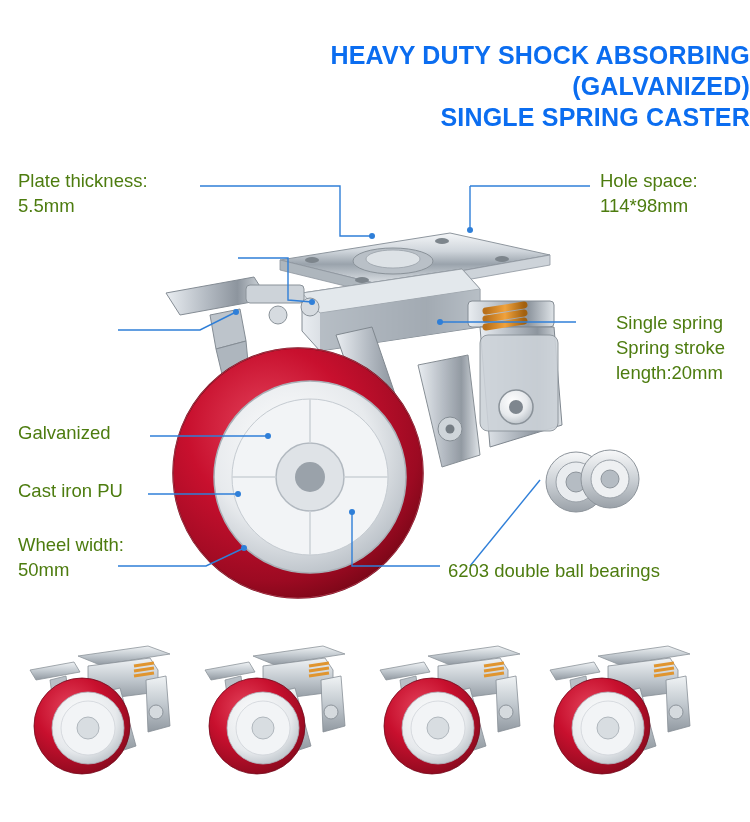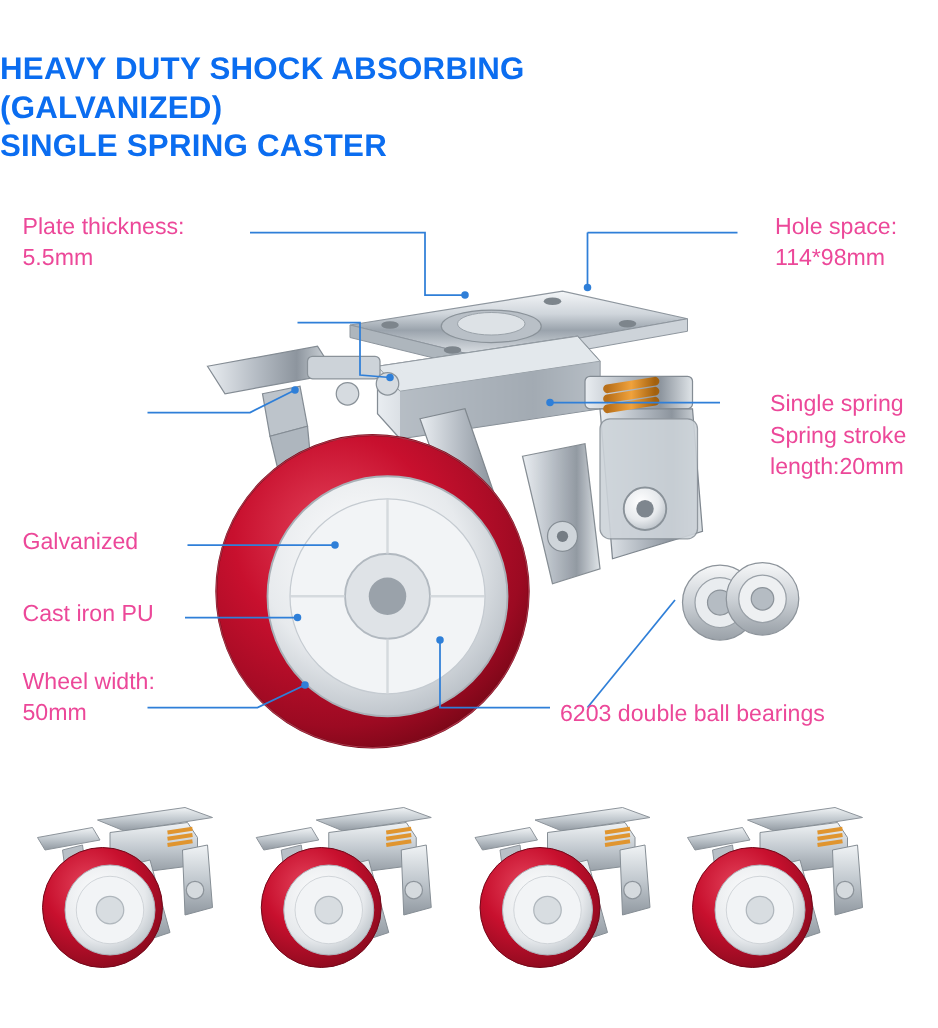--- a/index.html
+++ b/index.html
@@ -20,45 +20,45 @@
     width: 750px;
     height: 822px;
   }
 
   
   .title {
     position: absolute;
     left: 0;
     top: 40px;
     width: 750px;
-    text-align: left;
+    text-align: right;
     color: #0b6df0;
     font-weight: bold;
     font-size: 25px;
     line-height: 31px;
     letter-spacing: 0.2px;
   }
   .title .line { display: block; }
 
   
   .label {
     position: absolute;
-    color: #ec4899;
+    color: #4d7c0f;
     font-size: 18.5px;
     line-height: 25px;
     white-space: pre-line;
   }
 
   .lbl-plate       { left: 18px;  top: 168px; }
   .lbl-lock        { left: 18px;  top: 248px; }
   .lbl-bracket     { left: 18px;  top: 318px; }
   .lbl-galv        { left: 18px;  top: 420px; }
   .lbl-castiron    { left: 18px;  top: 478px; }
   .lbl-wheelwidth  { left: 18px;  top: 532px; }
-  .lbl-hole        { left: 600px; top: 168px; margin-left: 20px; }
+  .lbl-hole        { left: 600px; top: 168px; }
   .lbl-spring      { left: 616px; top: 310px; }
   .lbl-bearings    { left: 448px; top: 558px; }
 
   
   .hero { position: absolute; left: 150px; top: 215px; width: 440px; height: 390px; }
   .thumbs { position: absolute; left: 0; top: 640px; width: 750px; height: 150px; }
 
   .bearing-img { position: absolute; left: 540px; top: 438px; width: 105px; height: 85px; }
 
   

